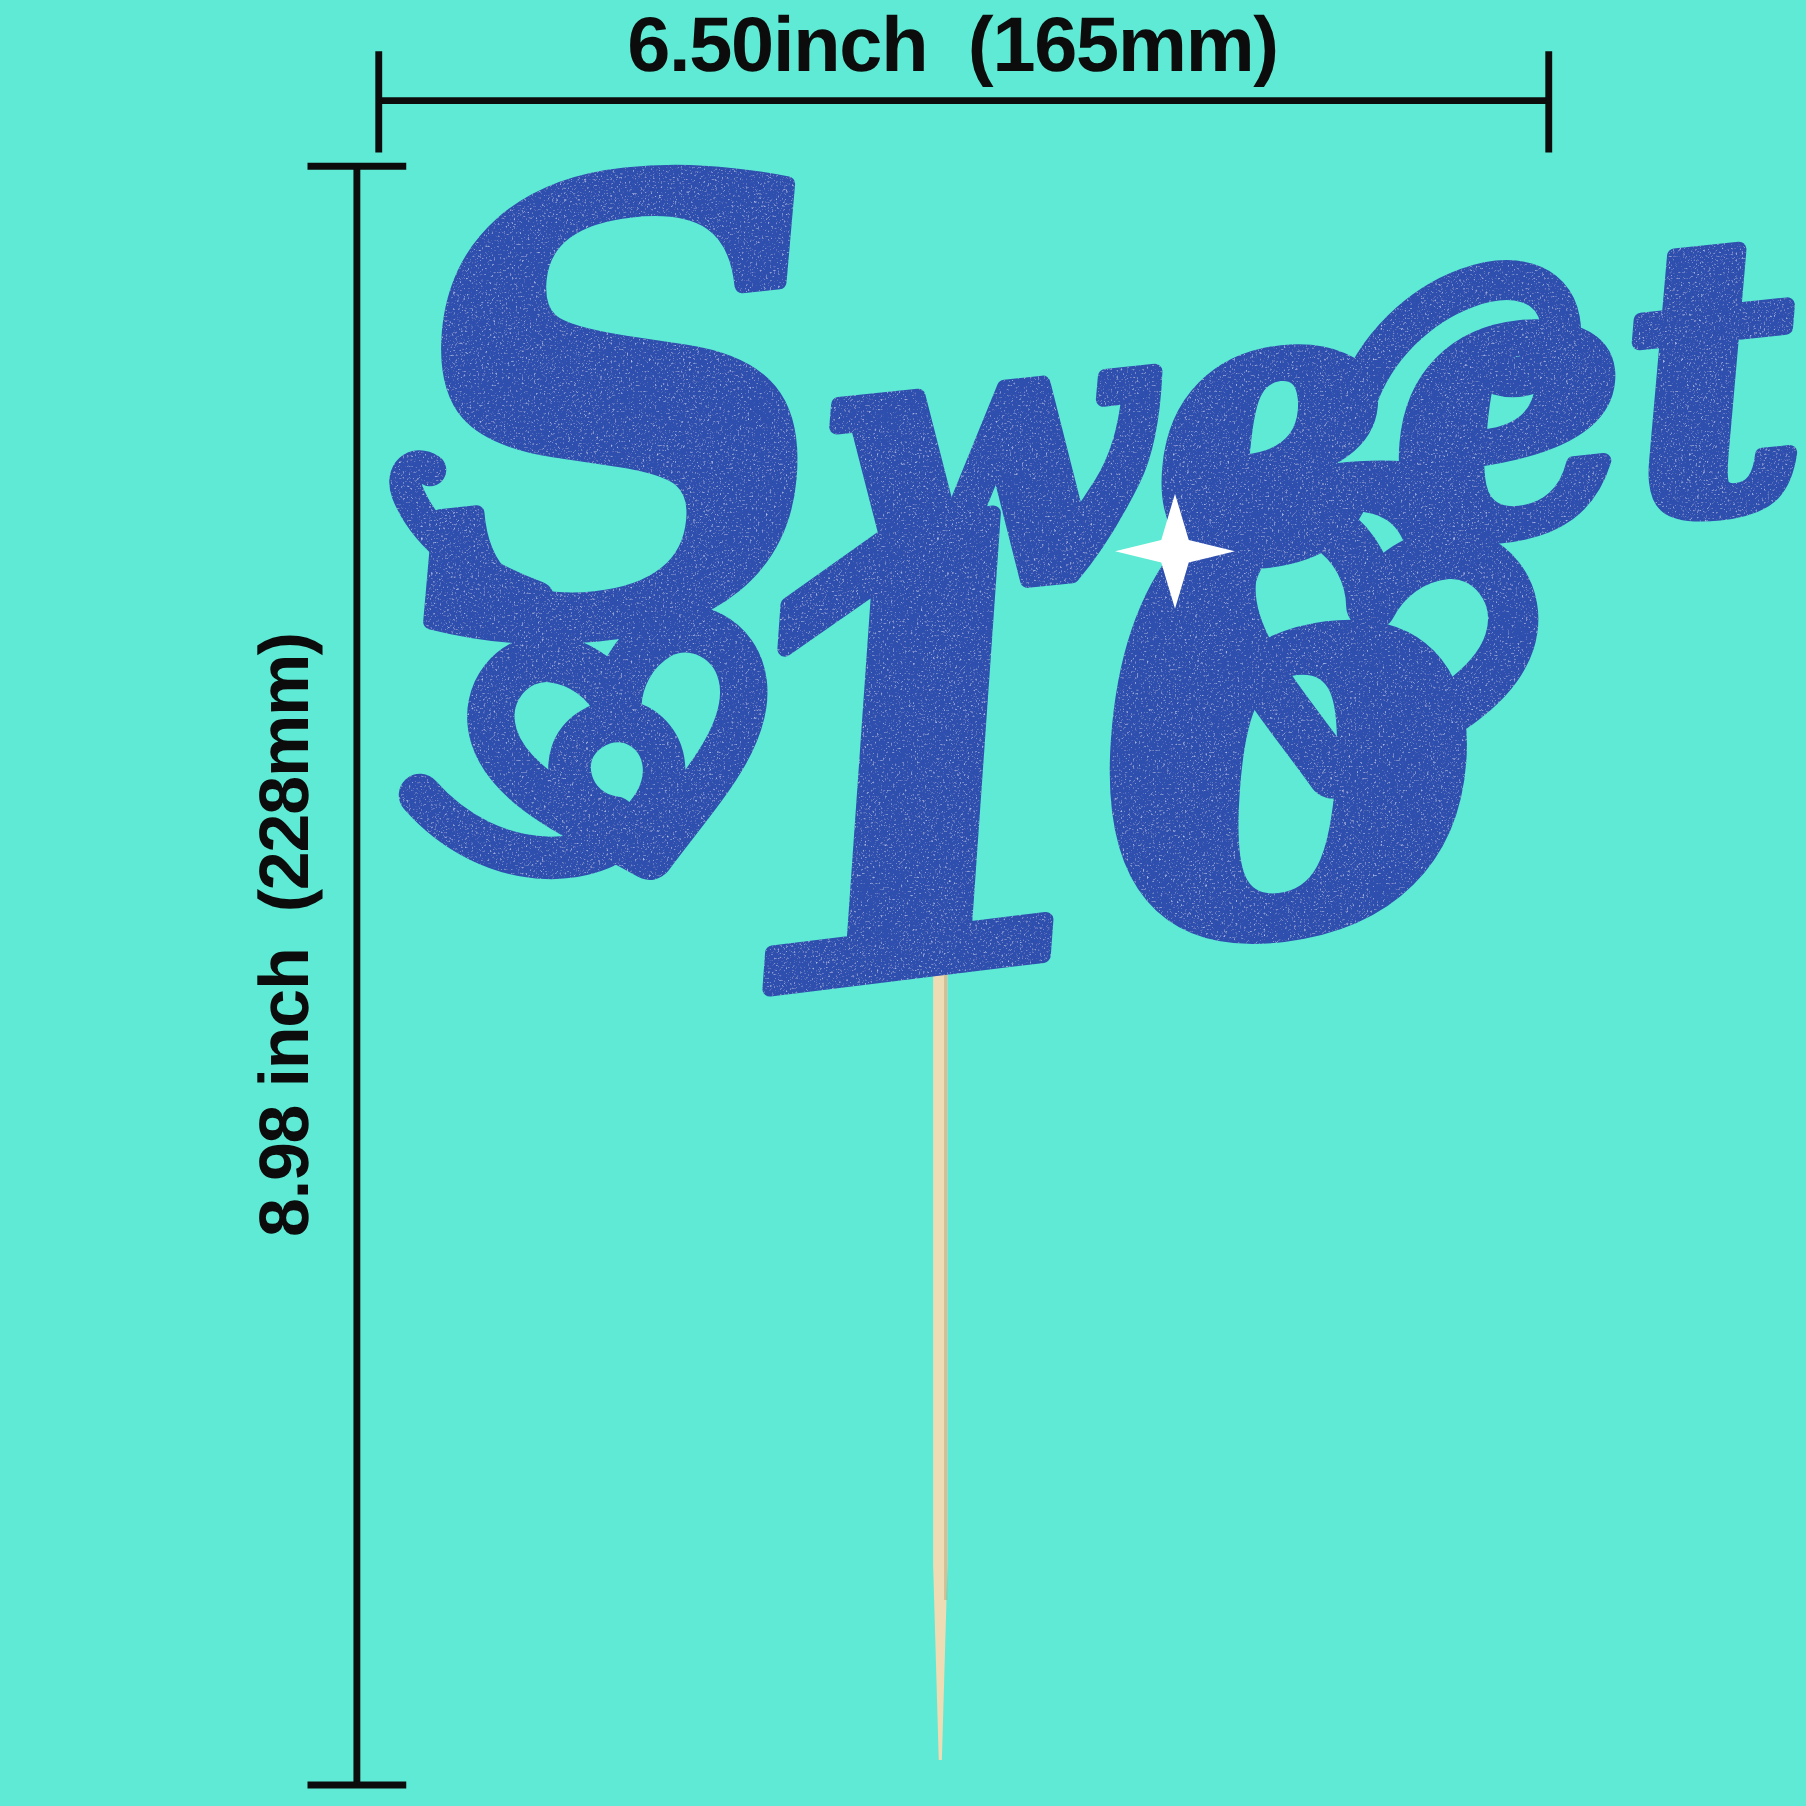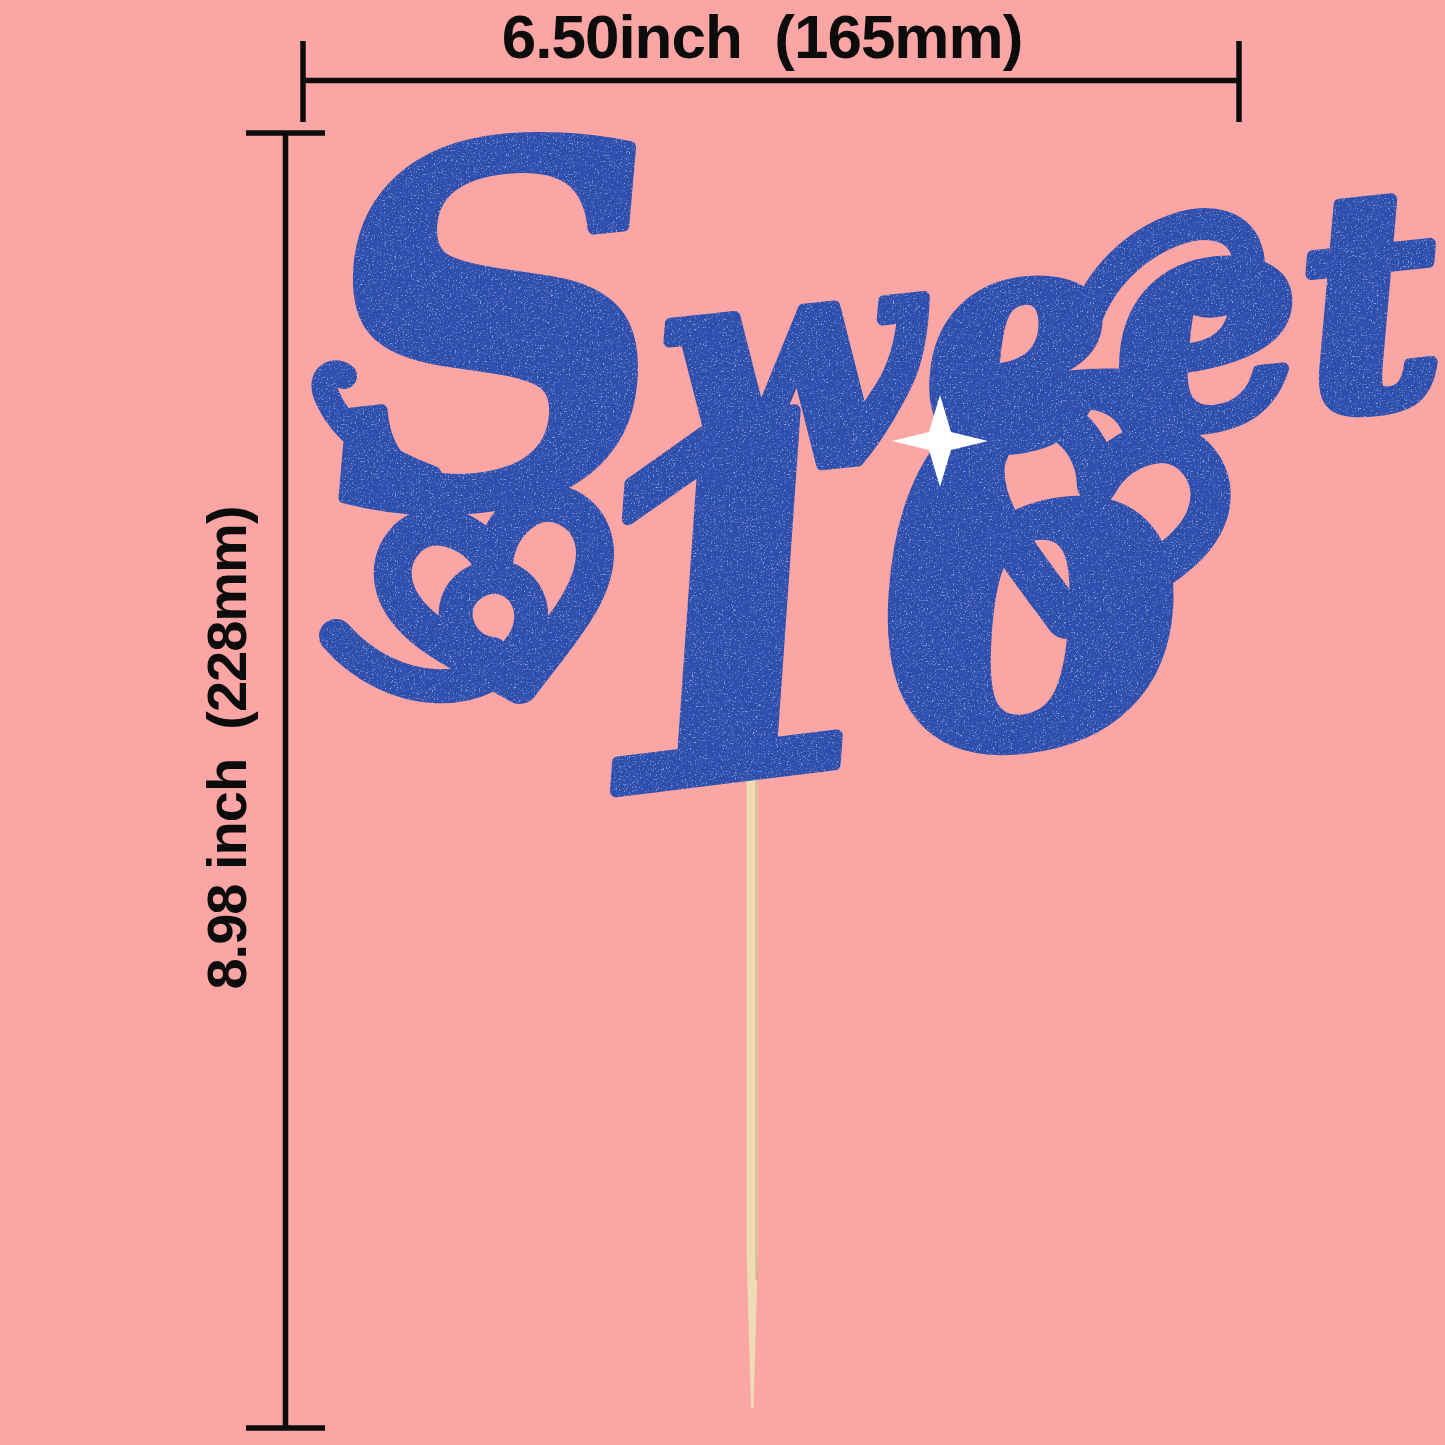--- a/index.html
+++ b/index.html
@@ -1,20 +1,20 @@
 <!DOCTYPE html>
 <html><head>
 <meta charset="utf-8">
 <style>
   html, body { margin: 0; padding: 0; background: #ffffff; }
   .canvas {
     position: relative;
     width: 1445px;
     height: 1445px;
-    background: #fca5a5;
+    background: #5eead4;
     overflow: hidden;
     font-family: "Liberation Sans", sans-serif;
   }
   .dim-label {
     position: absolute;
     color: #0c0c0c;
     font-weight: 700;
     white-space: pre;
     letter-spacing: -1px;
     line-height: 1;

